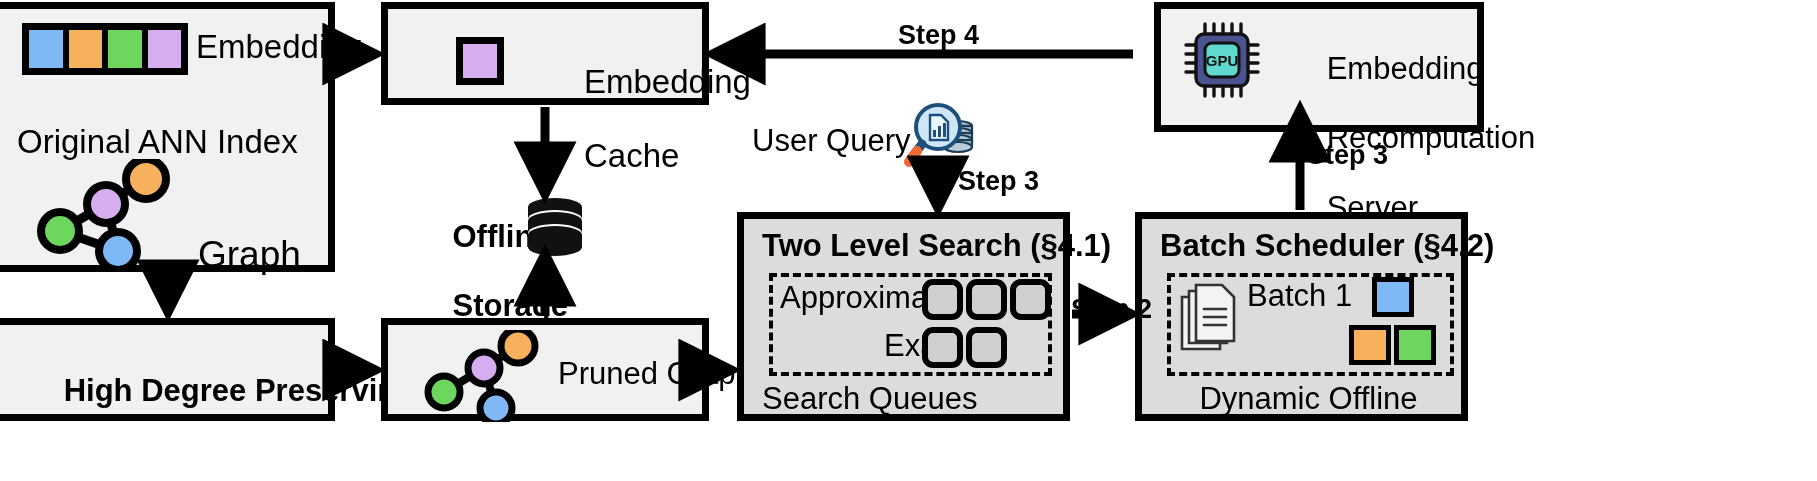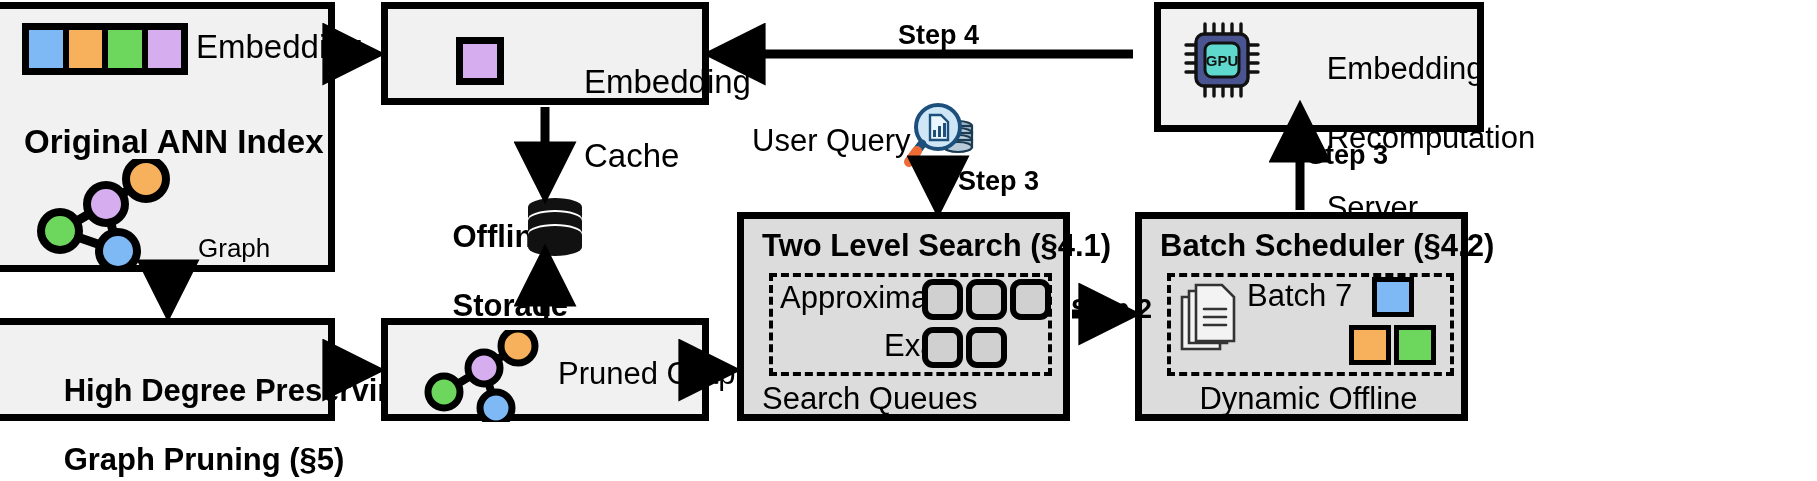--- a/index.html
+++ b/index.html
@@ -11,22 +11,22 @@
   .label{position:absolute;white-space:pre;line-height:1.12;}
 
   
   #ann-box{left:0;top:2px;width:335px;height:270px;border-left:none;}
   #emb-strip{position:absolute;left:22px;top:14px;width:166px;height:52px;
              border:7px solid #000;box-sizing:border-box;display:flex;background:#000;}
   #emb-strip .cell{flex:1;margin:0 3px;}
   #emb-strip .cell:first-child{margin-left:0;}
   #emb-strip .cell:last-child{margin-right:0;}
   #emb-label{left:196px;top:20px;font-size:33px;}
-  #ann-title{left:24px;top:115px;font-size:33px;font-weight:bold;}
-  #graph-label{left:198px;top:225px;font-size:26px;}
+  #ann-title{left:17px;top:115px;font-size:33px;font-weight:normal;}
+  #graph-label{left:198px;top:225px;font-size:37px;}
 
   
   #cache-box{left:381px;top:2px;width:328px;height:103px;}
   #cache-sq{position:absolute;left:68px;top:28px;width:48px;height:48px;border:7px solid #000;box-sizing:border-box;}
   #cache-label{left:141px;top:18px;font-size:33px;text-align:left;}
 
   
   #server-box{left:1135px;top:2px;width:330px;height:130px;margin-left:19px;}
   #server-label{left:114px;top:8px;font-size:31px;}
 
@@ -157,21 +157,20 @@
       <ellipse cx="31" cy="37" rx="27" ry="9" fill="#fff"></ellipse>
       <ellipse cx="31" cy="39" rx="27" ry="9"></ellipse>
       <rect x="4" y="39" width="54" height="12"></rect>
       <ellipse cx="31" cy="51" rx="27" ry="9"></ellipse>
     </g>
   </svg>
 
   <div class="box" id="prune-box">
     <div class="label" id="prune-label">
       <span>High Degree Preserving</span><br>
-      <span>Graph Pruning (§5)</span>
     </div>
   </div>
 
   <div class="box" id="pruned-box">
     <svg width="145" height="92" viewBox="0 0 145 92" style="position:absolute;left:22px;top:5px;">
       <g stroke="#000" stroke-width="8" stroke-linecap="round">
         <line x1="34" y1="62" x2="74" y2="38"></line>
         <line x1="74" y1="38" x2="108" y2="16"></line>
         <line x1="74" y1="38" x2="86" y2="78"></line>
       </g>
@@ -204,21 +203,21 @@
         <path d="M4 14 h26 l12 12 v40 h-38 z"></path>
         <path d="M11 8 h26 l12 12 v40 h-38 z"></path>
         <path d="M18 2 h26 l12 12 v44 h-38 z"></path>
       </g>
       <g stroke="#333" stroke-width="2.6" stroke-linecap="round">
         <line x1="26" y1="26" x2="48" y2="26"></line>
         <line x1="26" y1="34" x2="48" y2="34"></line>
         <line x1="26" y1="42" x2="48" y2="42"></line>
       </g>
     </svg>
-    <div class="label" id="batch1-label">Batch 7</div>
+    <div class="label" id="batch1-label">Batch 1</div>
     <div class="bsq" style="left:230px;top:58px;background:#7EB8F5"></div>
     <div class="bsq" style="left:207px;top:106px;background:#F7B05B"></div>
     <div class="bsq" style="left:252px;top:106px;background:#6DD65C"></div>
     <div class="label" id="dynamic-label">Dynamic Offline</div>
   </div>
 
   <div class="label" id="uq-label">User Query</div>
   <svg width="78" height="74" viewBox="0 0 78 74" style="position:absolute;left:900px;top:100px;">
     <g fill="#9fb6c9" stroke="#1b3b52" stroke-width="2.2">
       <ellipse cx="58" cy="26" rx="14" ry="5"></ellipse>

